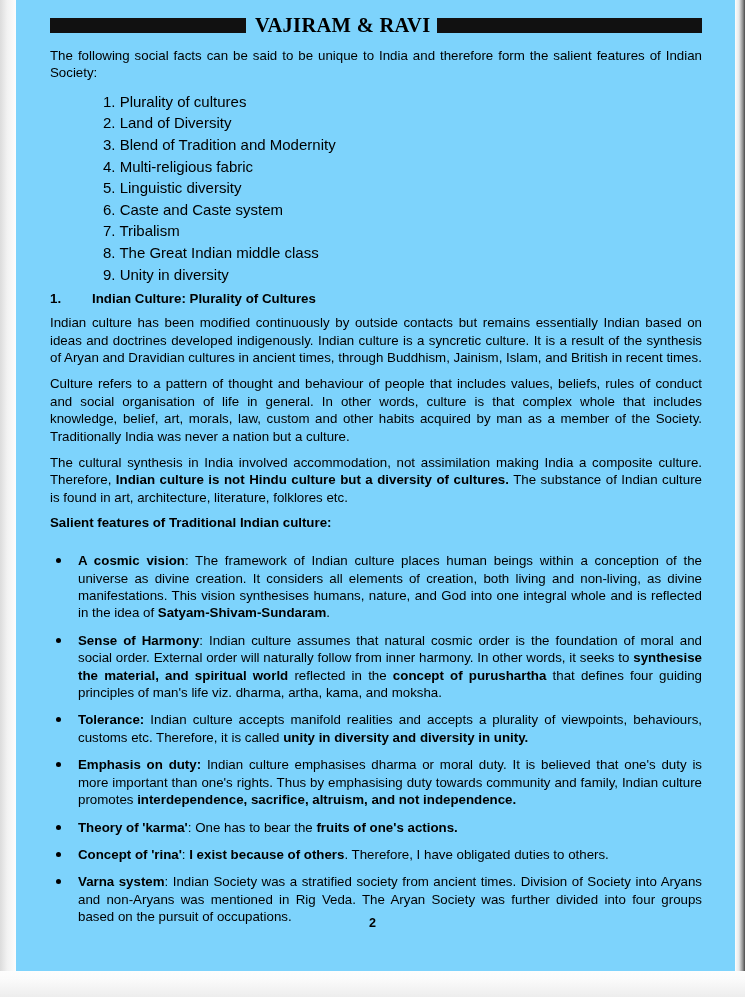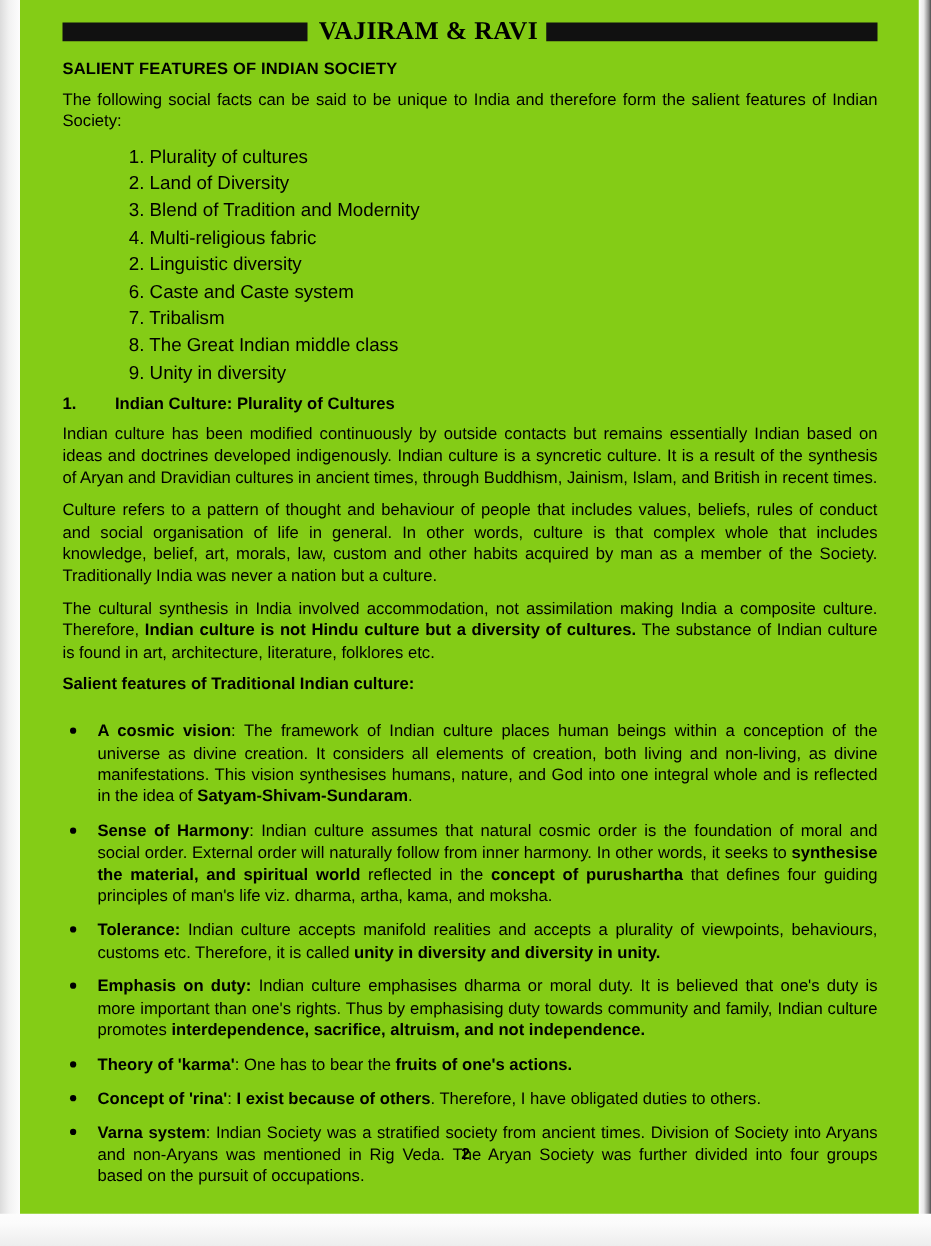--- a/index.html
+++ b/index.html
@@ -5,21 +5,21 @@
 <style>
   html, body {
     margin: 0;
     padding: 0;
     background: #ffffff;
   }
   .page {
     position: relative;
     width: 745px;
     height: 997px;
-    background: #84cc16;
+    background: #7dd3fc;
     overflow: hidden;
     font-family: "Liberation Sans", sans-serif;
     color: #000000;
     box-sizing: border-box;
   }
   
   .scan-edge-left {
     position: absolute;
     top: 0; left: 0;
     width: 16px; height: 997px;
@@ -158,30 +158,29 @@
   <div class="scan-edge-bottom"></div>
 
   <div class="content">
 
     <div class="banner">
       <div class="banner-bar-left"></div>
       <div class="banner-title">VAJIRAM &amp; RAVI</div>
       <div class="banner-bar-right"></div>
     </div>
 
-    <div class="doc-title">SALIENT FEATURES OF INDIAN SOCIETY</div>
 
     <p class="para">The following social facts can be said to be unique to India and therefore form the salient features of Indian Society:</p>
 
     <ul class="num-list">
       <li>1. Plurality of cultures</li>
       <li>2. Land of Diversity</li>
       <li>3. Blend of Tradition and Modernity</li>
       <li>4. Multi-religious fabric</li>
-      <li>2. Linguistic diversity</li>
+      <li>5. Linguistic diversity</li>
       <li>6. Caste and Caste system</li>
       <li>7. Tribalism</li>
       <li>8. The Great Indian middle class</li>
       <li>9. Unity in diversity</li>
     </ul>
 
     <div class="sec-heading">
       <span class="sec-num">1.</span>
       <span>Indian Culture: Plurality of Cultures</span>
     </div>

